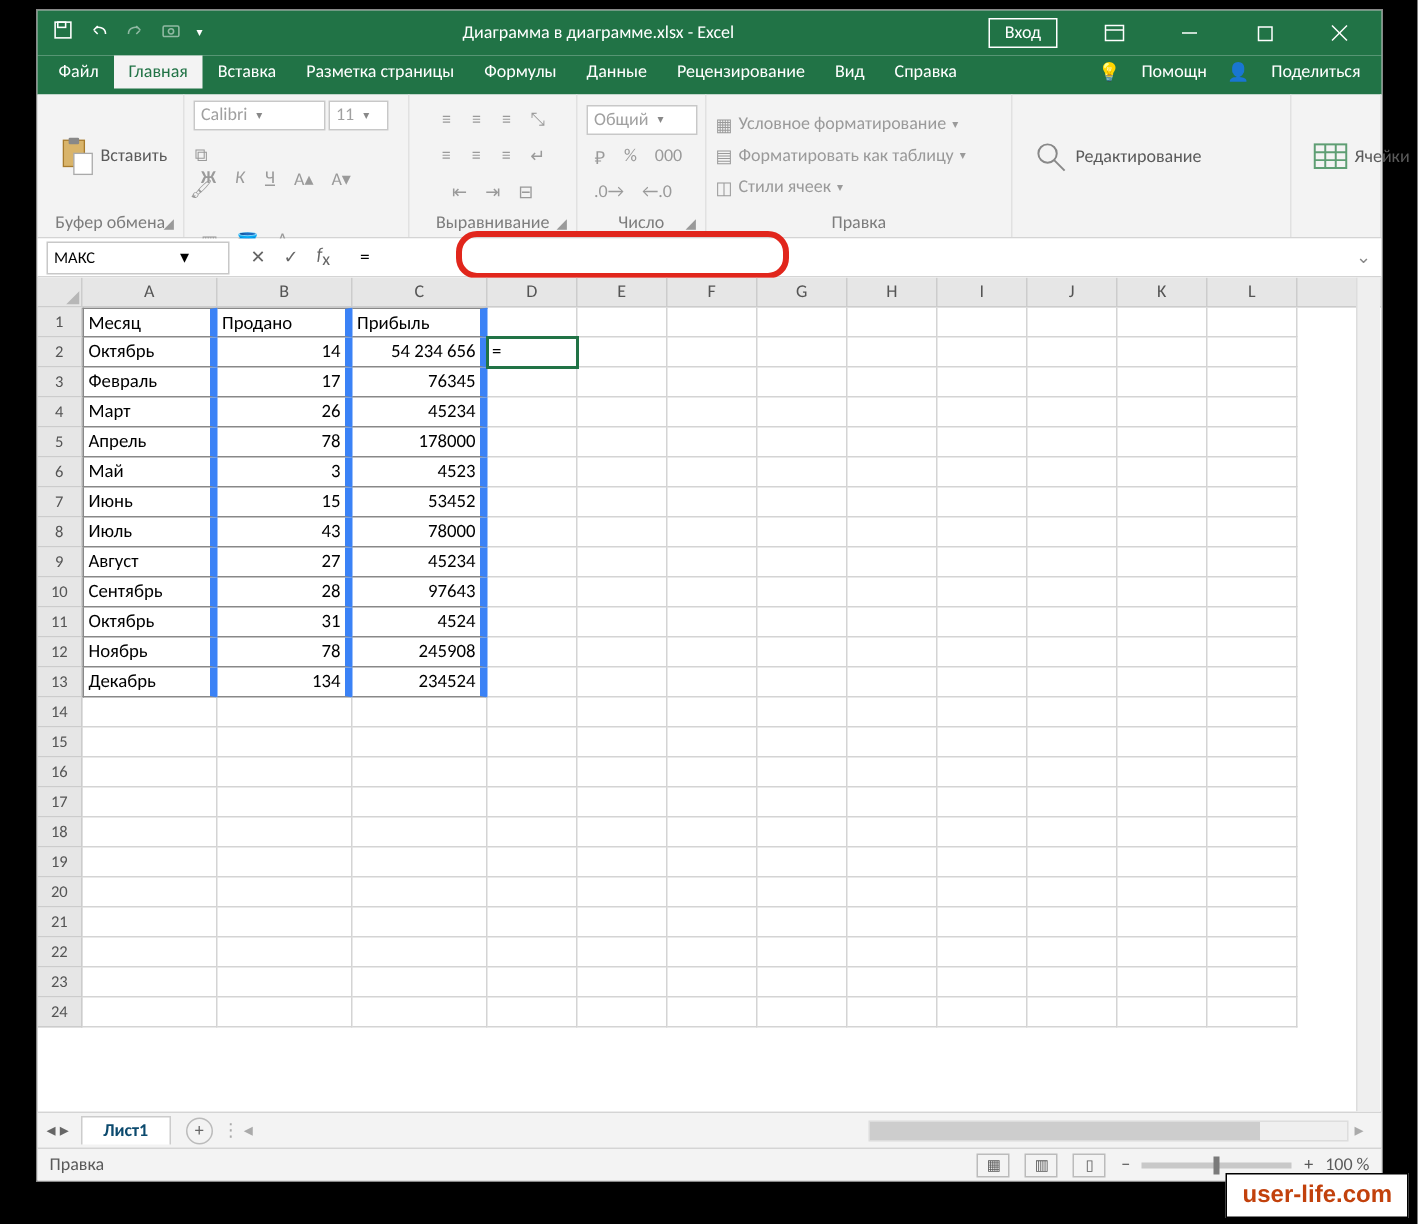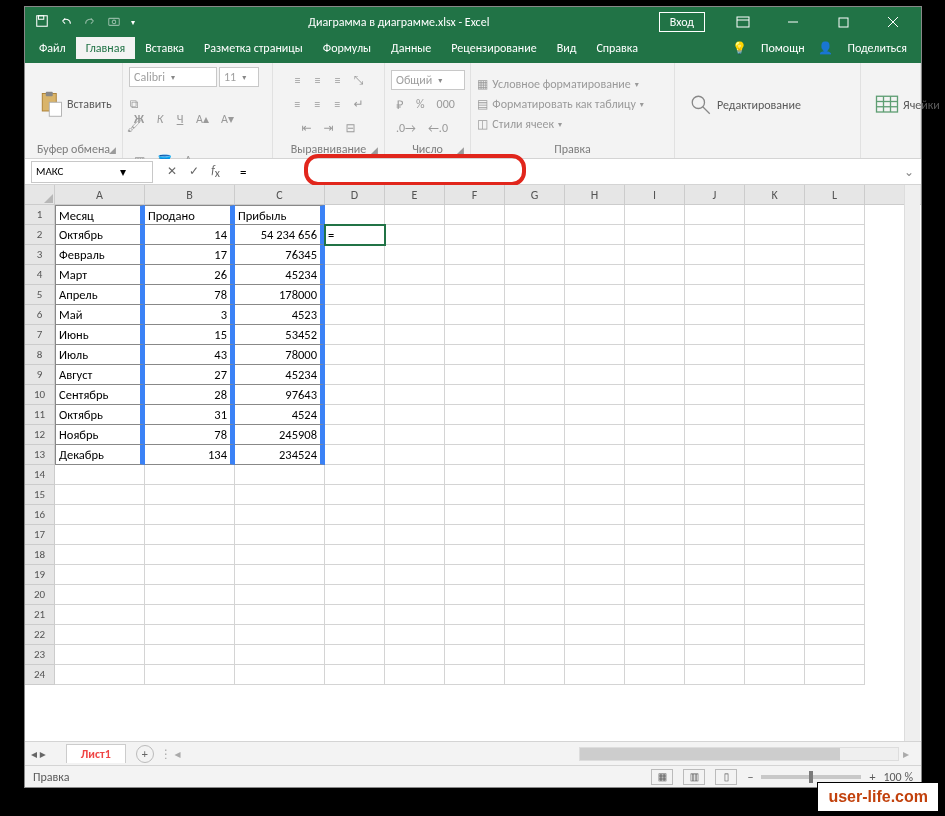--- a/index.html
+++ b/index.html
@@ -45,21 +45,21 @@
 .row{display:flex;height:20px}
 .rh{width:30px;background:#e6e6e6;border-right:1px solid #ccc;border-bottom:1px solid #ccc;text-align:center;font-size:11px;color:#555;line-height:20px}
 .cell{width:90px;border-right:1px solid #d4d4d4;border-bottom:1px solid #d4d4d4;padding:0 3px;line-height:20px;font-size:12.5px;white-space:nowrap;overflow:hidden}
 .cell.narrow{width:60px}
 .cell.b{border-right:5px solid #3b82f6;border-bottom:1px solid #888}
 .cell.bl{border-left:1px solid #888}
 .cell.bt{border-top:1px solid #888}
 .cell.r{text-align:right}
 .cell.active{outline:2px solid #217346;outline-offset:-1px;position:relative;z-index:2}
 .sheetbar{height:24px;background:#f3f3f3;border-top:1px solid #d4d4d4;display:flex;align-items:center;padding:0 6px;font-size:12px;color:#666}
-.sheettab{background:#fff;border:1px solid #ccc;border-bottom:none;padding:2px 14px;color:#ef4444;font-weight:600;margin-left:20px}
+.sheettab{background:#fff;border:1px solid #ccc;border-bottom:none;padding:2px 14px;color:#0c4a6e;font-weight:600;margin-left:8px}
 .addsheet{margin-left:10px;width:18px;height:18px;border:1px solid #bbb;border-radius:50%;display:flex;align-items:center;justify-content:center}
 .hscroll{flex:1;display:flex;align-items:center;justify-content:flex-end;padding:0 6px;gap:4px}
 .sb-track{width:320px;height:14px;background:#efefef;border:1px solid #ddd;position:relative}
 .sb-thumb{position:absolute;left:0;top:0;height:100%;width:260px;background:#cdcdcd}
 .statusbar{height:22px;background:#f3f3f3;border-top:1px solid #d4d4d4;display:flex;align-items:center;padding:0 8px;color:#5a5a5a;font-size:12px}
 .statusbar .right{margin-left:auto;display:flex;align-items:center;gap:10px}
 .viewbtn{width:22px;height:16px;border:1px solid #bbb;display:flex;align-items:center;justify-content:center;font-size:10px}
 .zoom{display:flex;align-items:center;gap:8px}
 .slider{width:100px;height:4px;background:#c8c8c8;position:relative}
 .slider .knob{position:absolute;left:48px;top:-4px;width:4px;height:12px;background:#7a7a7a}

